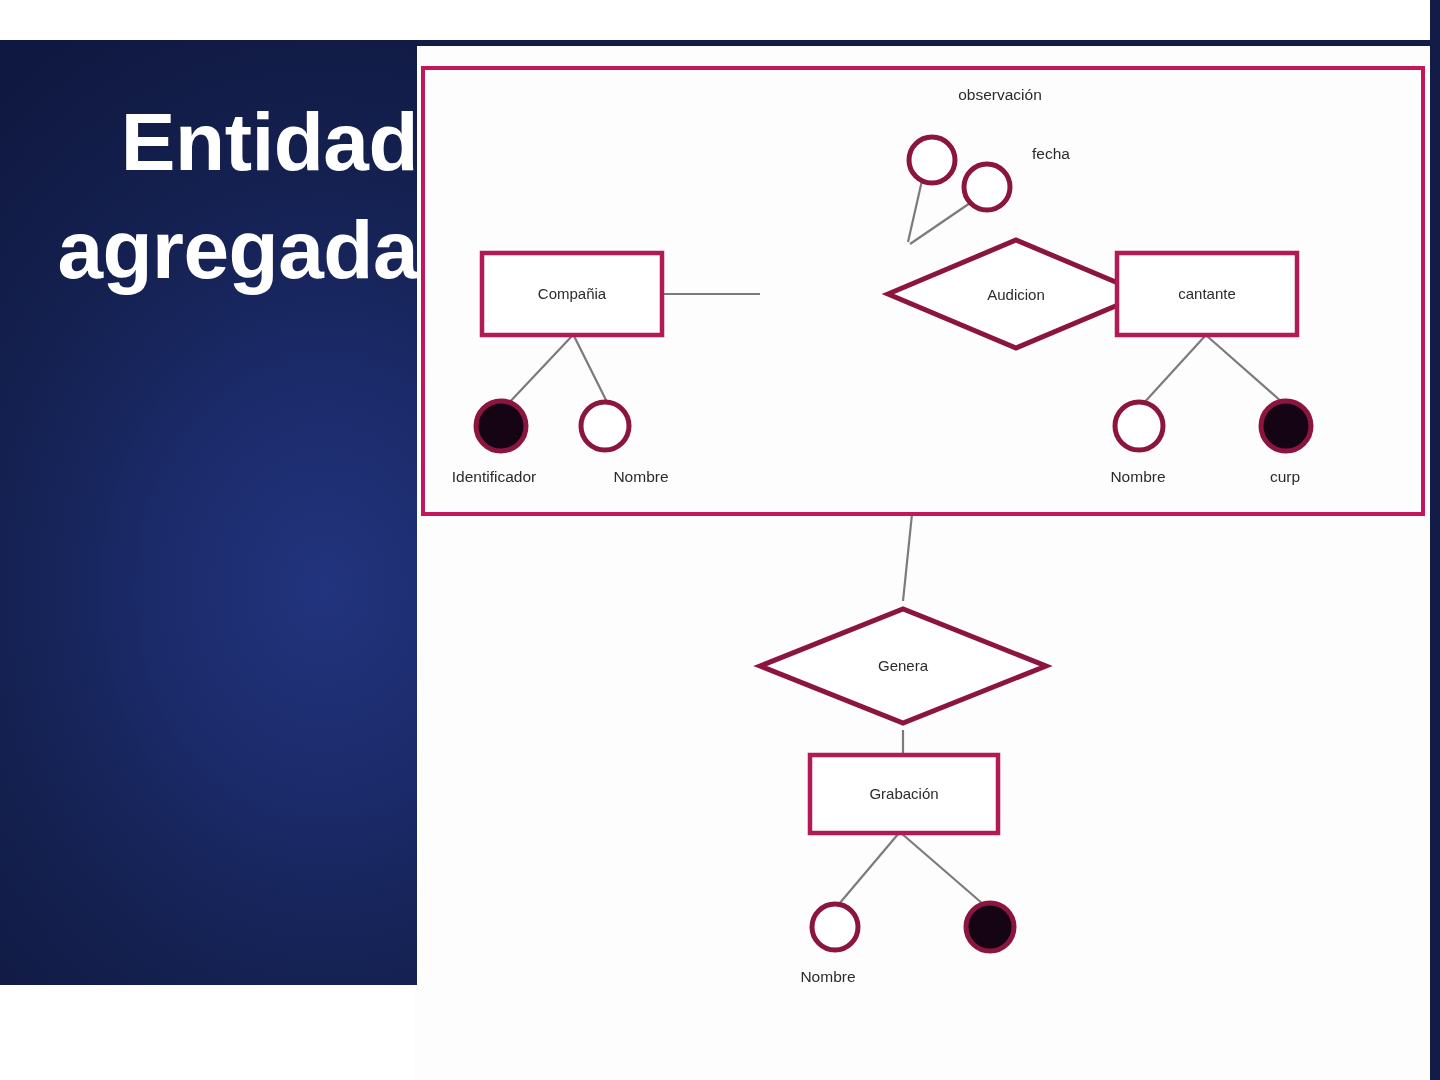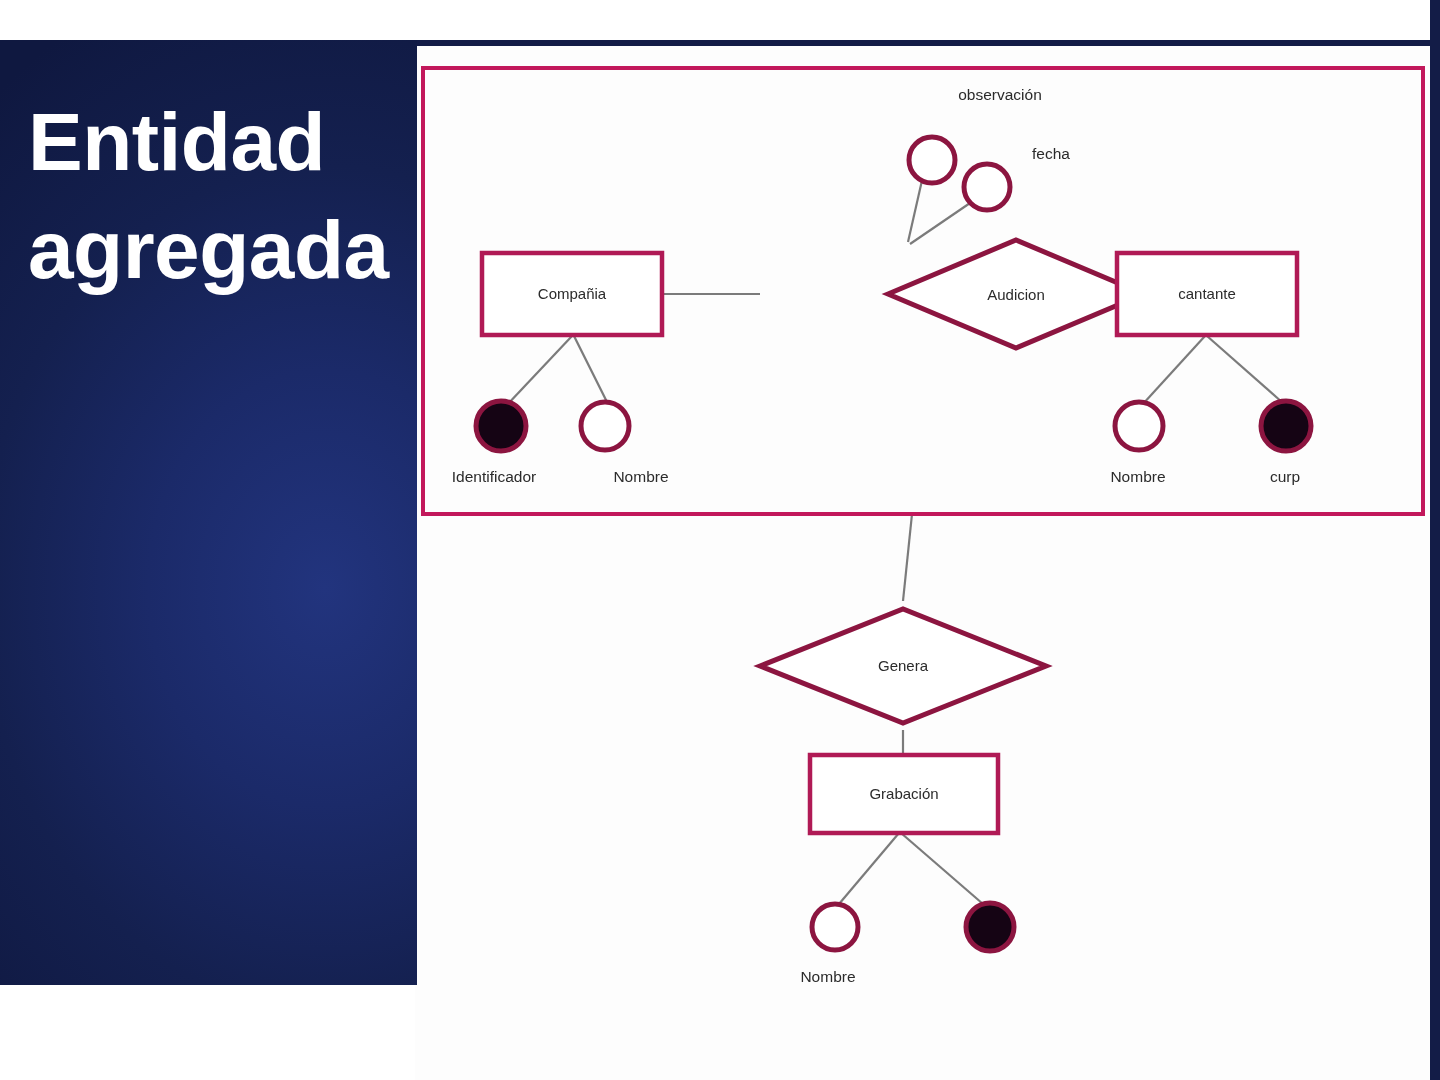--- a/index.html
+++ b/index.html
@@ -13,20 +13,21 @@
     font-family: "Liberation Sans", sans-serif;
     overflow: hidden;
   }
 
   #slide {
     position: relative;
     width: 1440px;
     height: 1080px;
     background: #ffffff;
     overflow: hidden;
+    text-align: right;
   }
 
   
   .frame-right {
     position: absolute;
     top: 0;
     right: 0;
     width: 10px;
     height: 1080px;
     background: #131c47;

